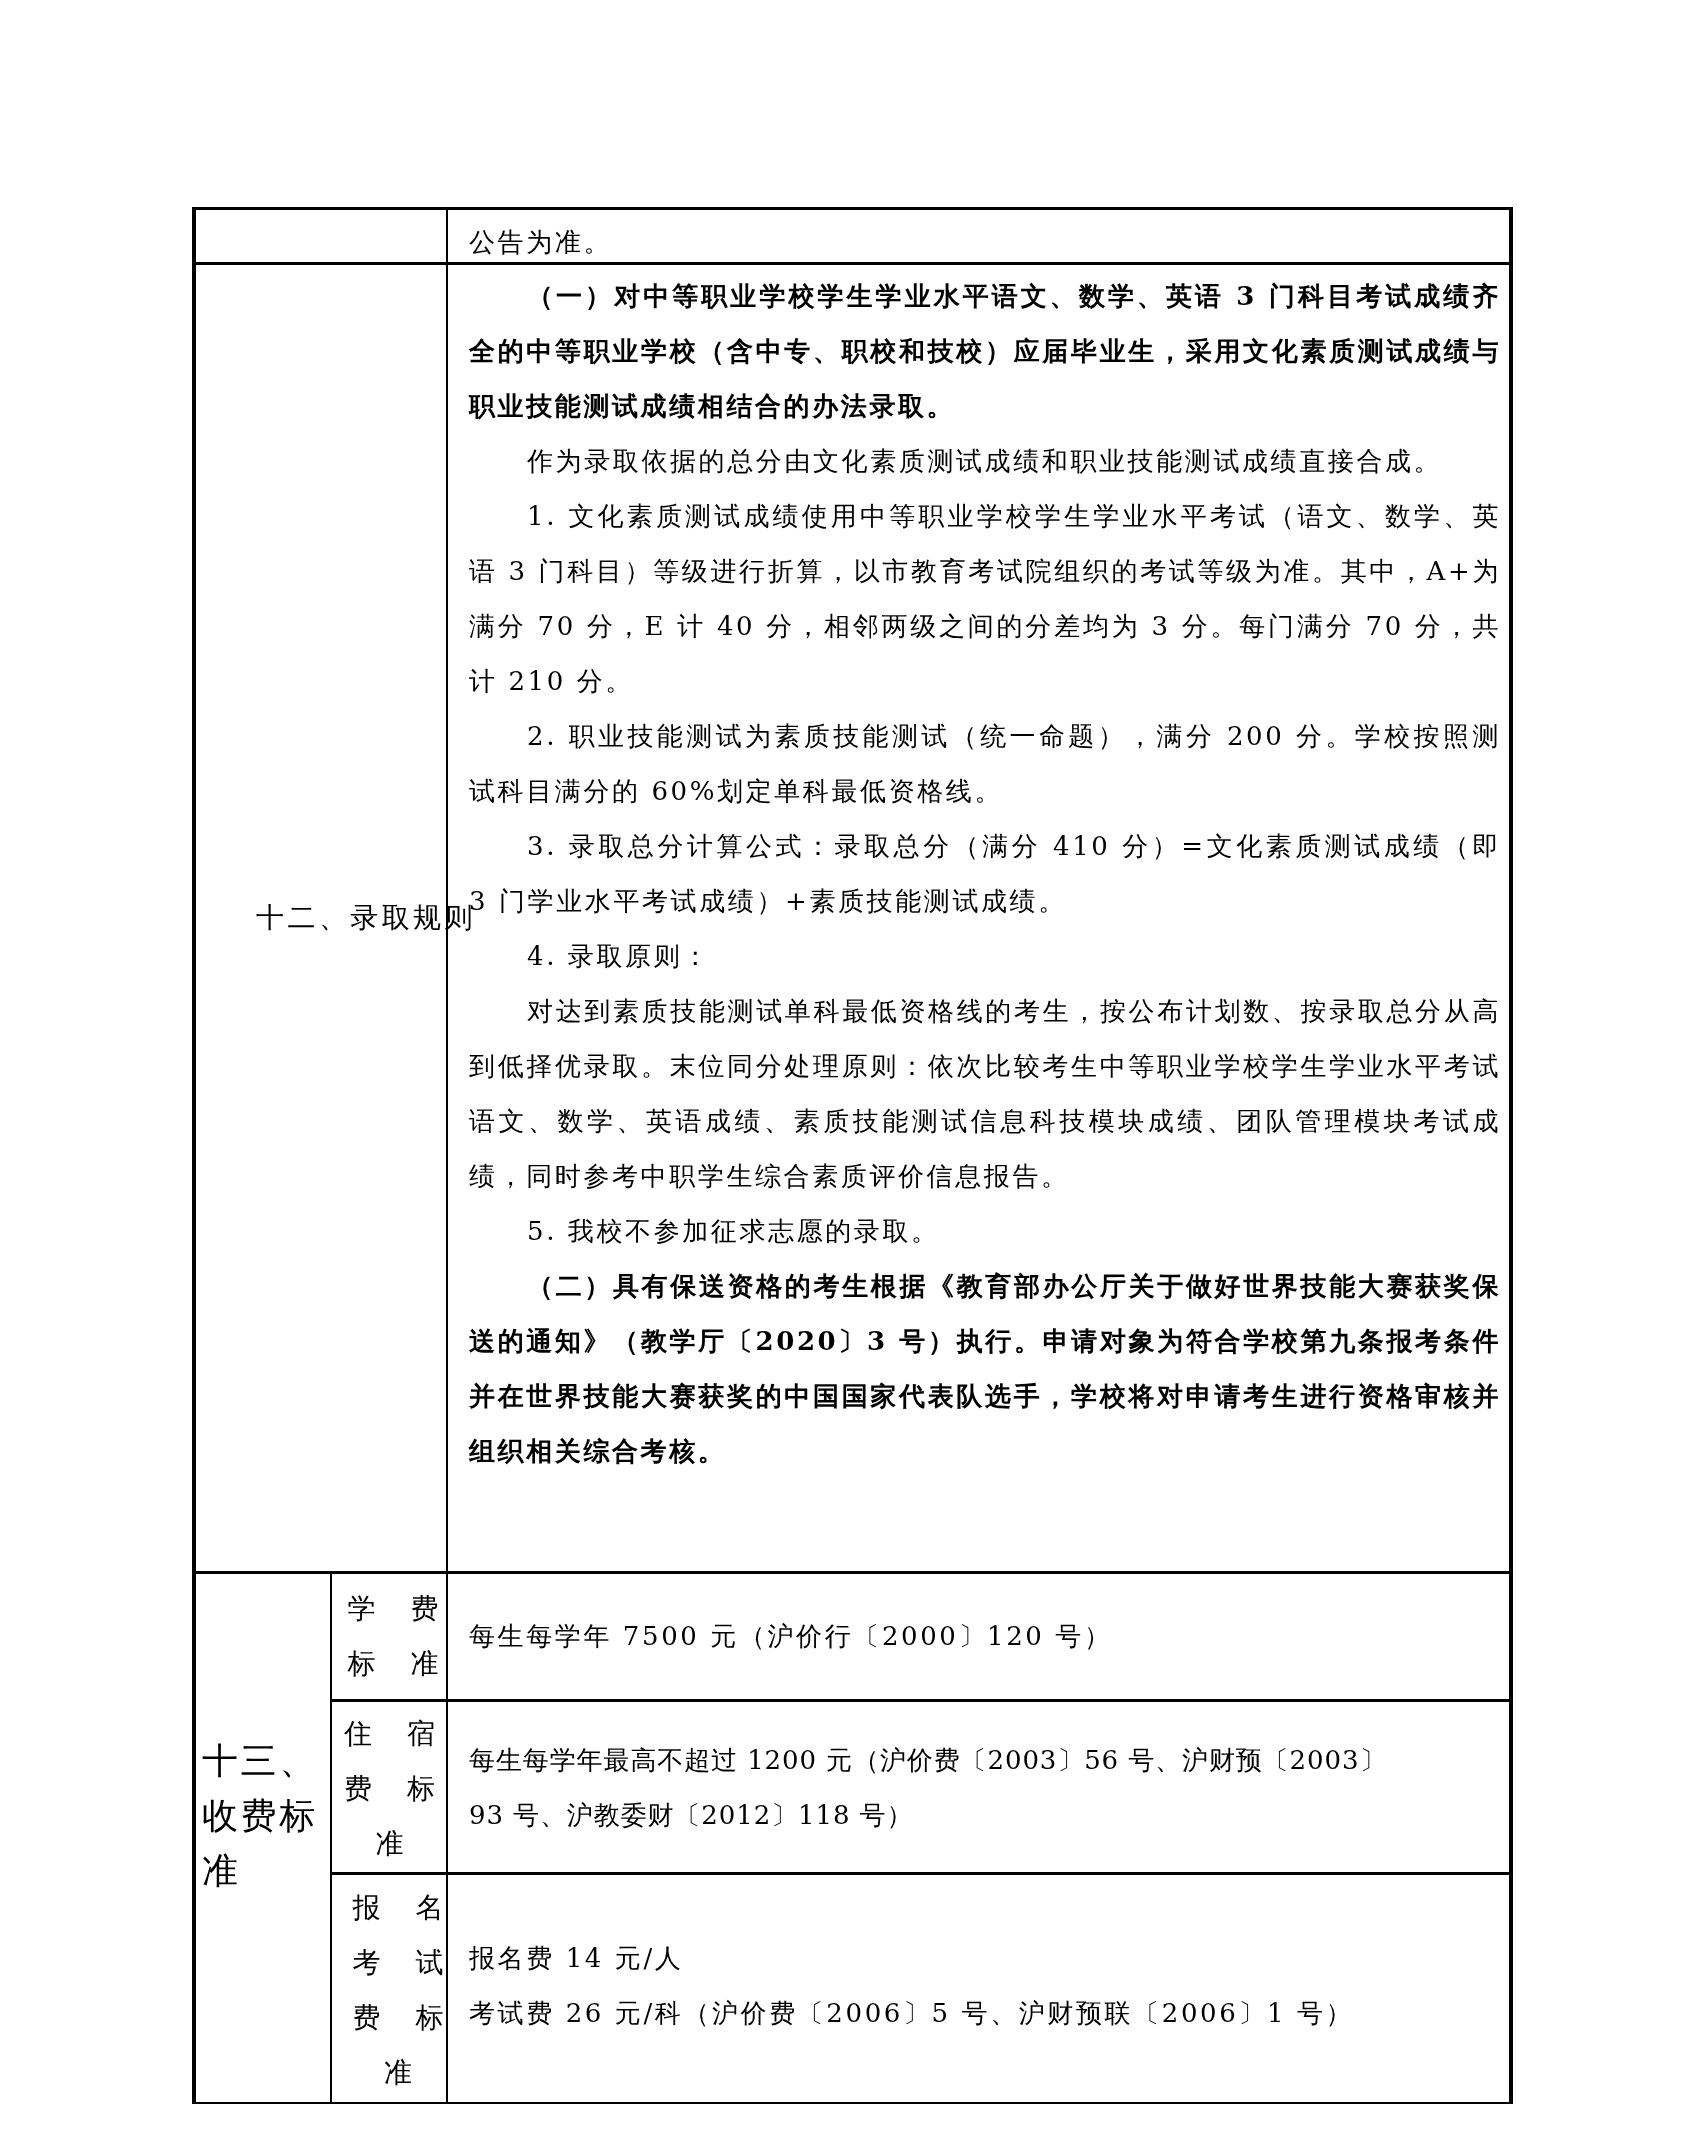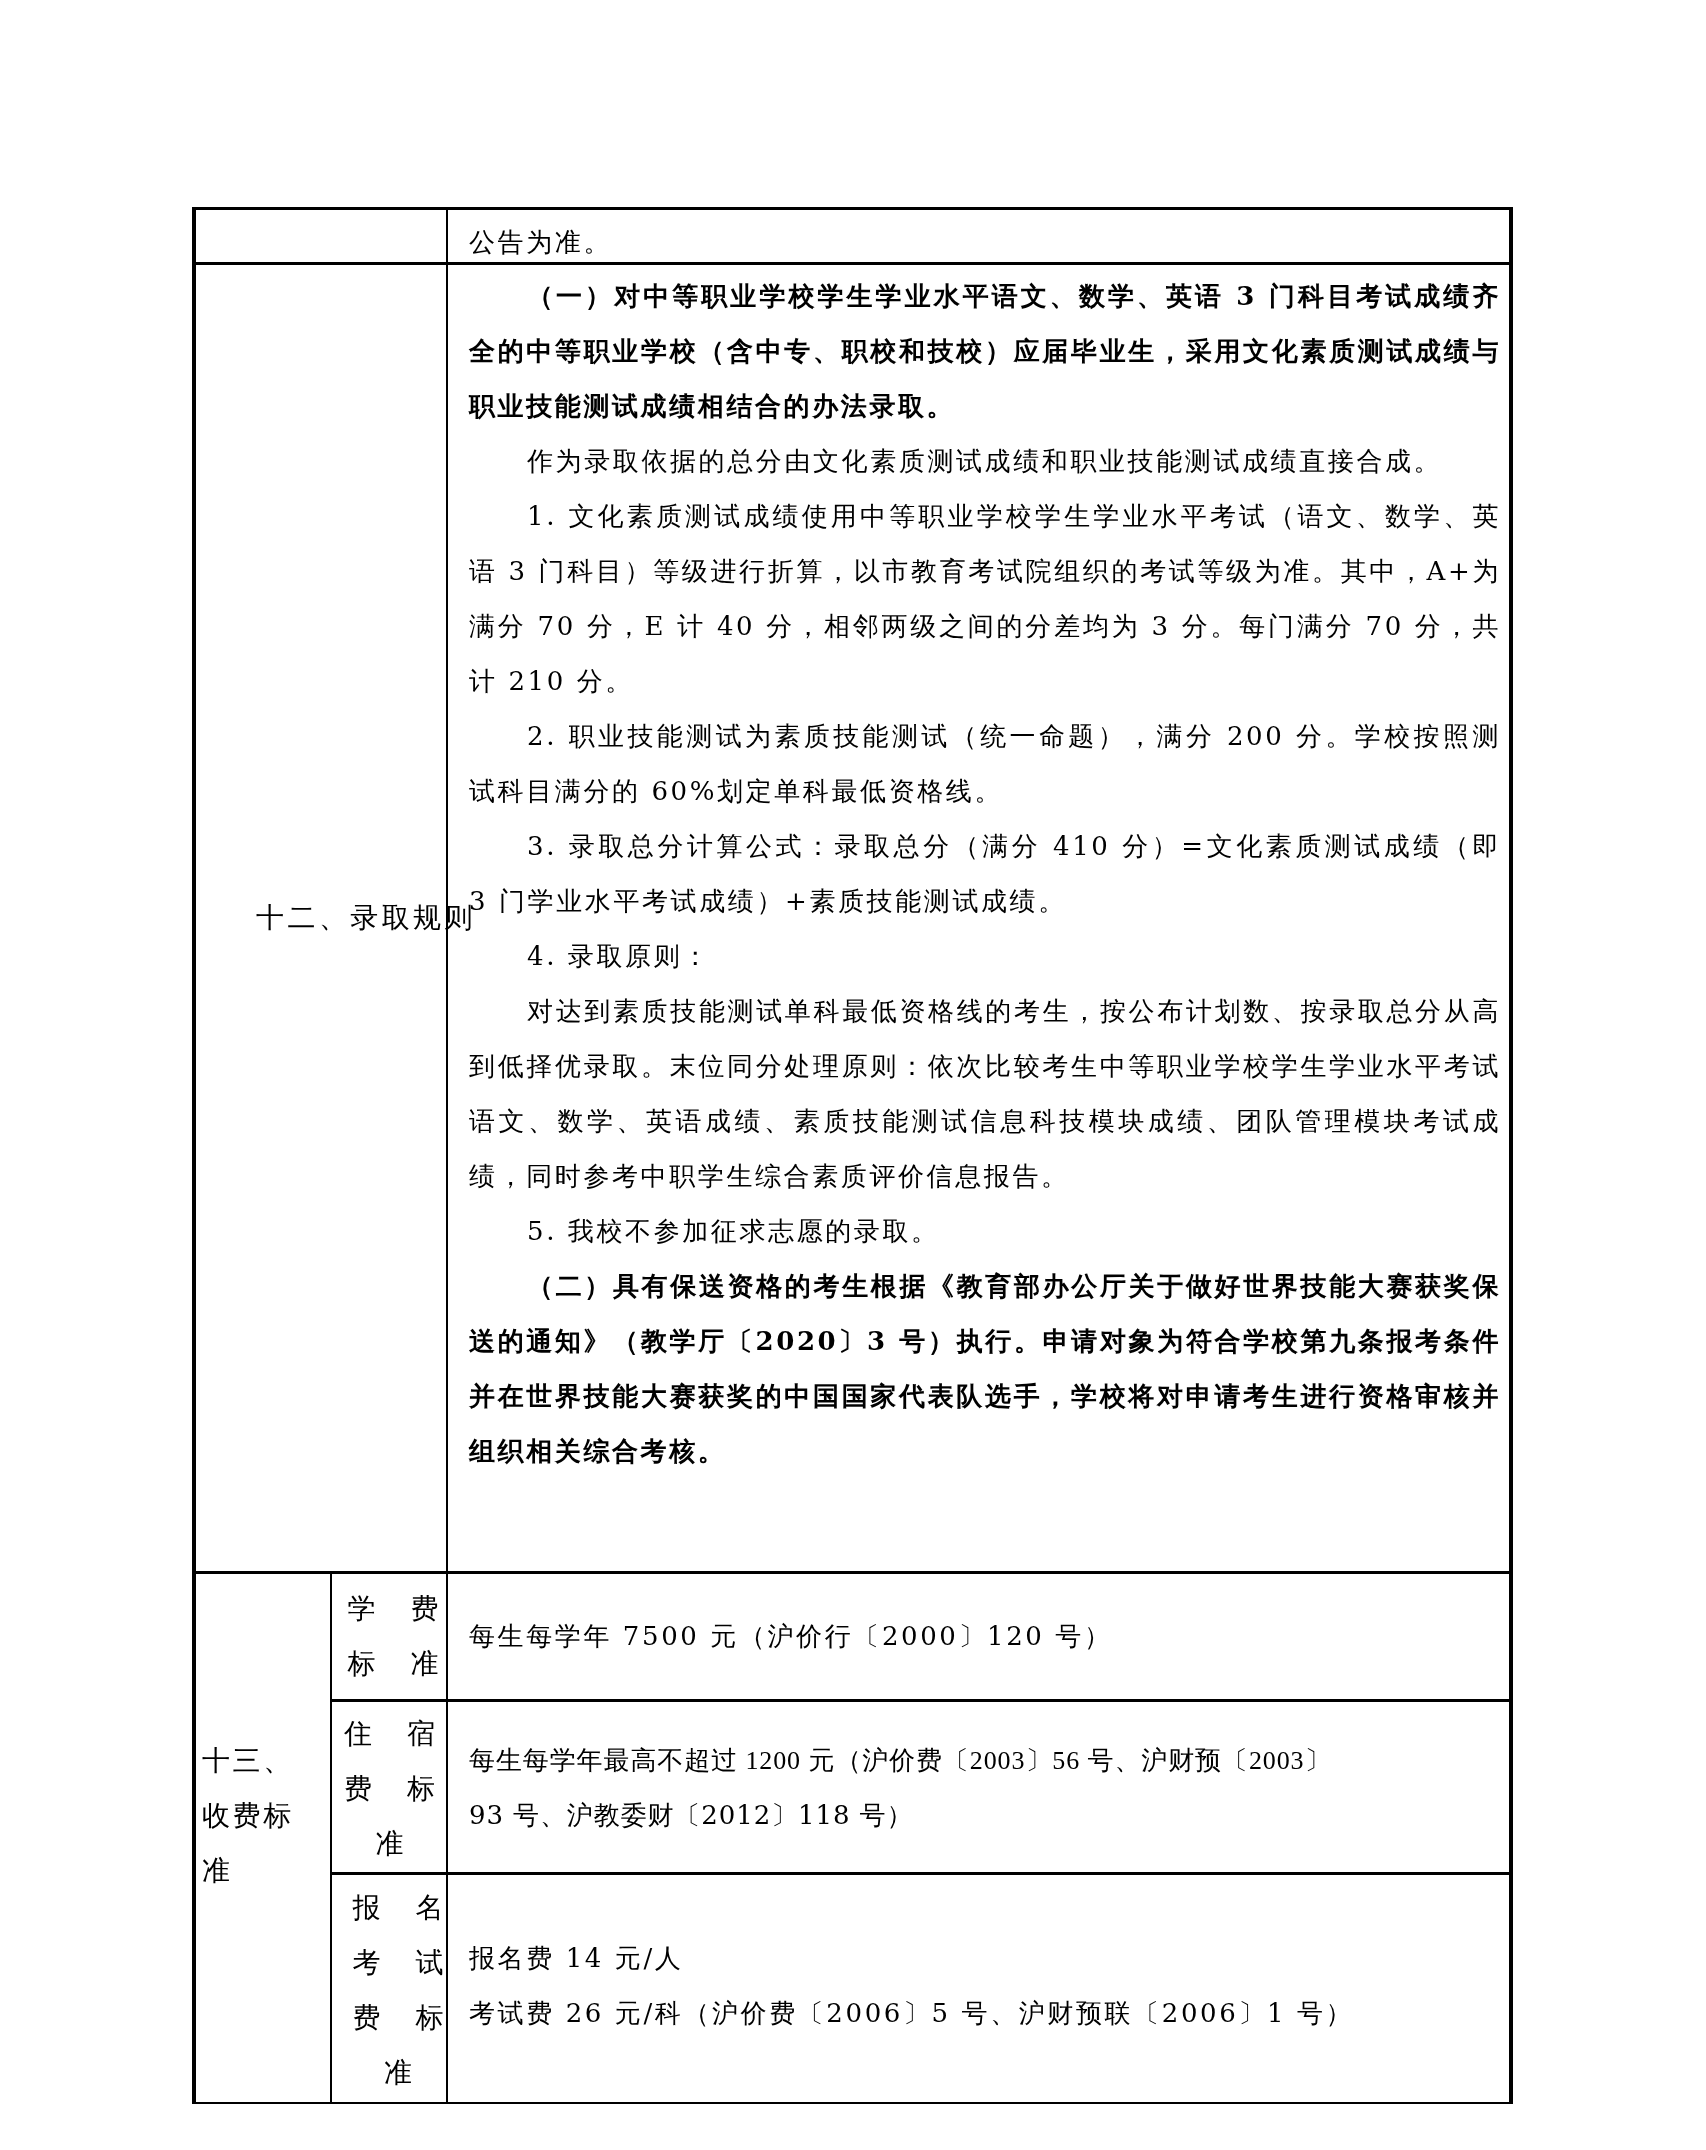--- a/index.html
+++ b/index.html
@@ -44,41 +44,41 @@
   <p class="indent">作为录取依据的总分由文化素质测试成绩和职业技能测试成绩直接合成。</p>
   <p class="indent">1. 文化素质测试成绩使用中等职业学校学生学业水平考试（语文、数学、英语 3 门科目）等级进行折算，以市教育考试院组织的考试等级为准。其中，A+为满分 70 分，E 计 40 分，相邻两级之间的分差均为 3 分。每门满分 70 分，共计 210 分。</p>
   <p class="indent">2. 职业技能测试为素质技能测试（统一命题），满分 200 分。学校按照测试科目满分的 60%划定单科最低资格线。</p>
   <p class="indent">3. 录取总分计算公式：录取总分（满分 410 分）=文化素质测试成绩（即 3 门学业水平考试成绩）+素质技能测试成绩。</p>
   <p class="indent">4. 录取原则：</p>
   <p class="indent">对达到素质技能测试单科最低资格线的考生，按公布计划数、按录取总分从高到低择优录取。末位同分处理原则：依次比较考生中等职业学校学生学业水平考试语文、数学、英语成绩、素质技能测试信息科技模块成绩、团队管理模块考试成绩，同时参考中职学生综合素质评价信息报告。</p>
   <p class="indent">5. 我校不参加征求志愿的录取。</p>
   <p class="indent bold">（二）具有保送资格的考生根据《教育部办公厅关于做好世界技能大赛获奖保送的通知》（教学厅〔2020〕3 号）执行。申请对象为符合学校第九条报考条件并在世界技能大赛获奖的中国国家代表队选手，学校将对申请考生进行资格审核并组织相关综合考核。</p>
 </div>
 
-<div class="cell" style="left:202px; top:1733px; width:125px; font-size:28px; line-height:55px; letter-spacing:2.6px;">
+<div class="cell" style="left:202px; top:1733px; width:125px; font-size:36px; line-height:55px; letter-spacing:2.6px;">
   <div>十三、</div>
   <div>收费标</div>
   <div>准</div>
 </div>
 
 <div class="cell sublabel" style="left:333px; top:1581px; width:120px;">
   <span class="row">学 费</span>
   <span class="row">标 准</span>
 </div>
 <div class="cell content" style="left:469px; top:1609px; width:1032px;">
   <p>每生每学年 7500 元（沪价行〔2000〕120 号）</p>
 </div>
 
 <div class="cell sublabel" style="left:333px; top:1706px; width:113px;">
   <span class="row">住 宿</span>
   <span class="row">费 标</span>
   <span class="row">准</span>
 </div>
 <div class="cell content" style="left:469px; top:1733px; width:1041px; letter-spacing:0.9px;">
-  <p style="white-space:nowrap;font-family:Liberation Serif, serif;">每生每学年最高不超过 1200 元（沪价费〔2003〕56 号、沪财预〔2003〕</p>
+  <p style="white-space:nowrap;">每生每学年最高不超过 1200 元（沪价费〔2003〕56 号、沪财预〔2003〕</p>
   <p>93 号、沪教委财〔2012〕118 号）</p>
 </div>
 
 <div class="cell sublabel" style="left:333px; top:1880px; width:113px;padding-left:17px;">
   <span class="row">报 名</span>
   <span class="row">考 试</span>
   <span class="row">费 标</span>
   <span class="row">准</span>
 </div>
 <div class="cell content" style="left:469px; top:1931px; width:1032px;">

